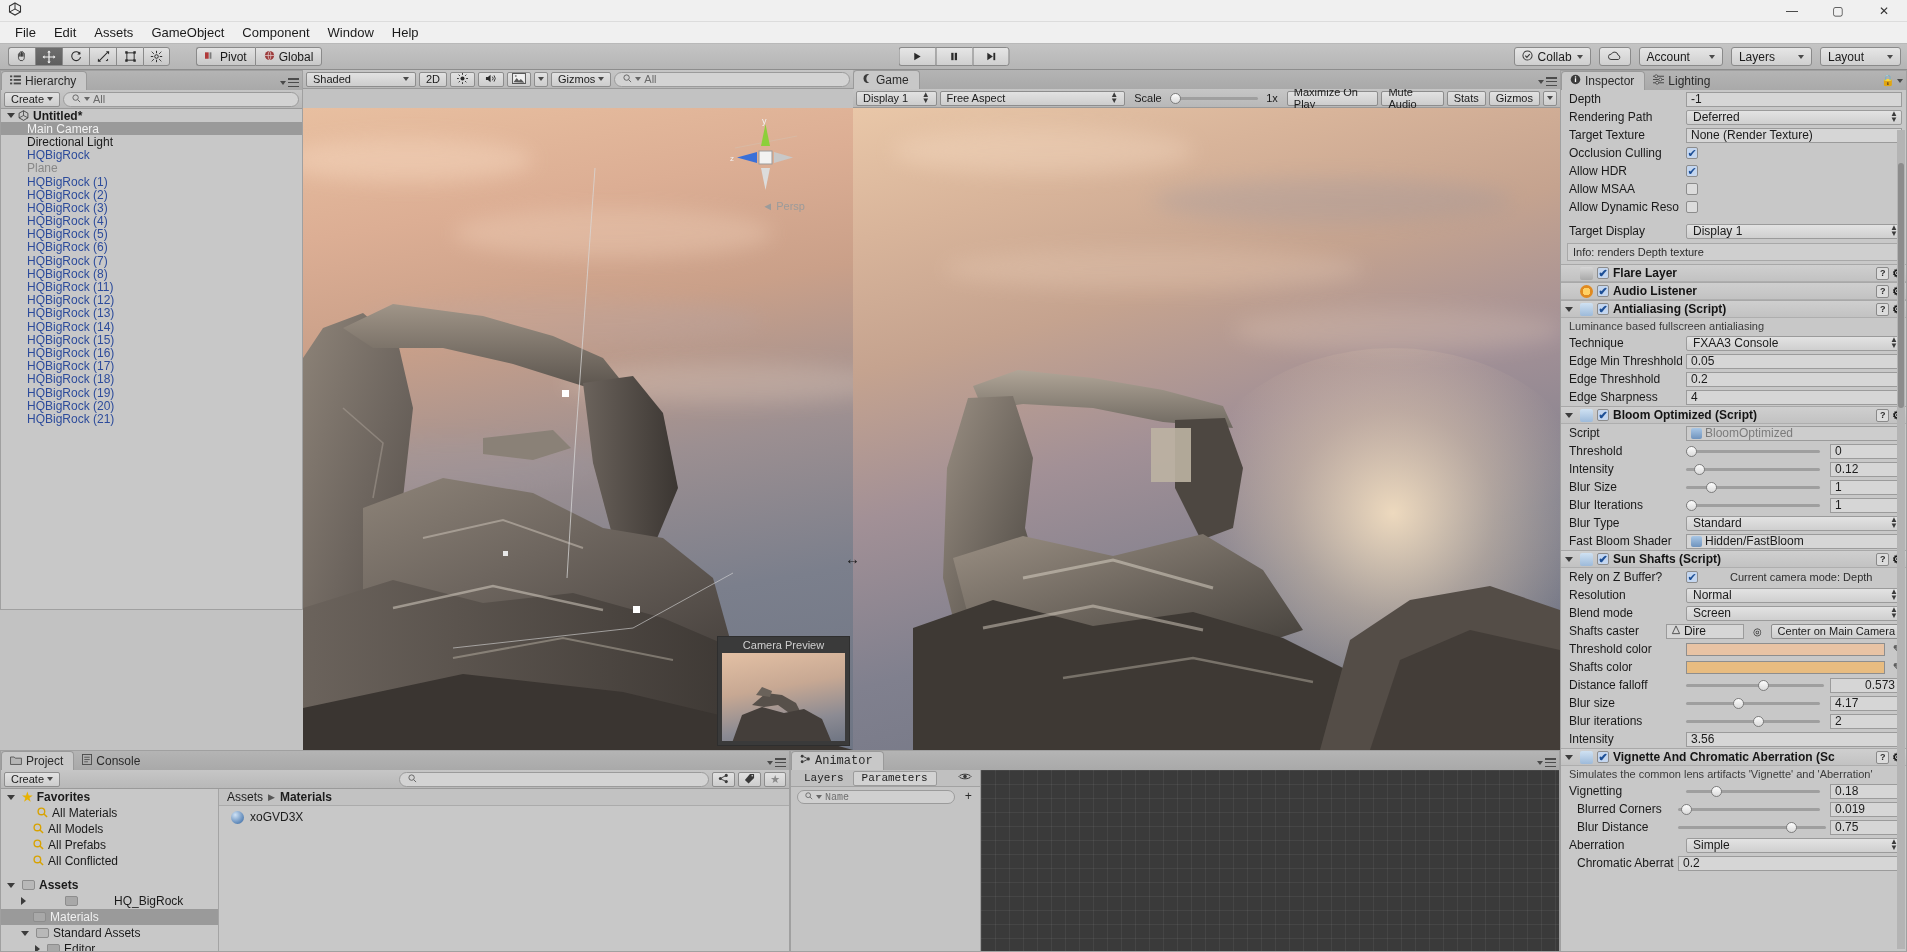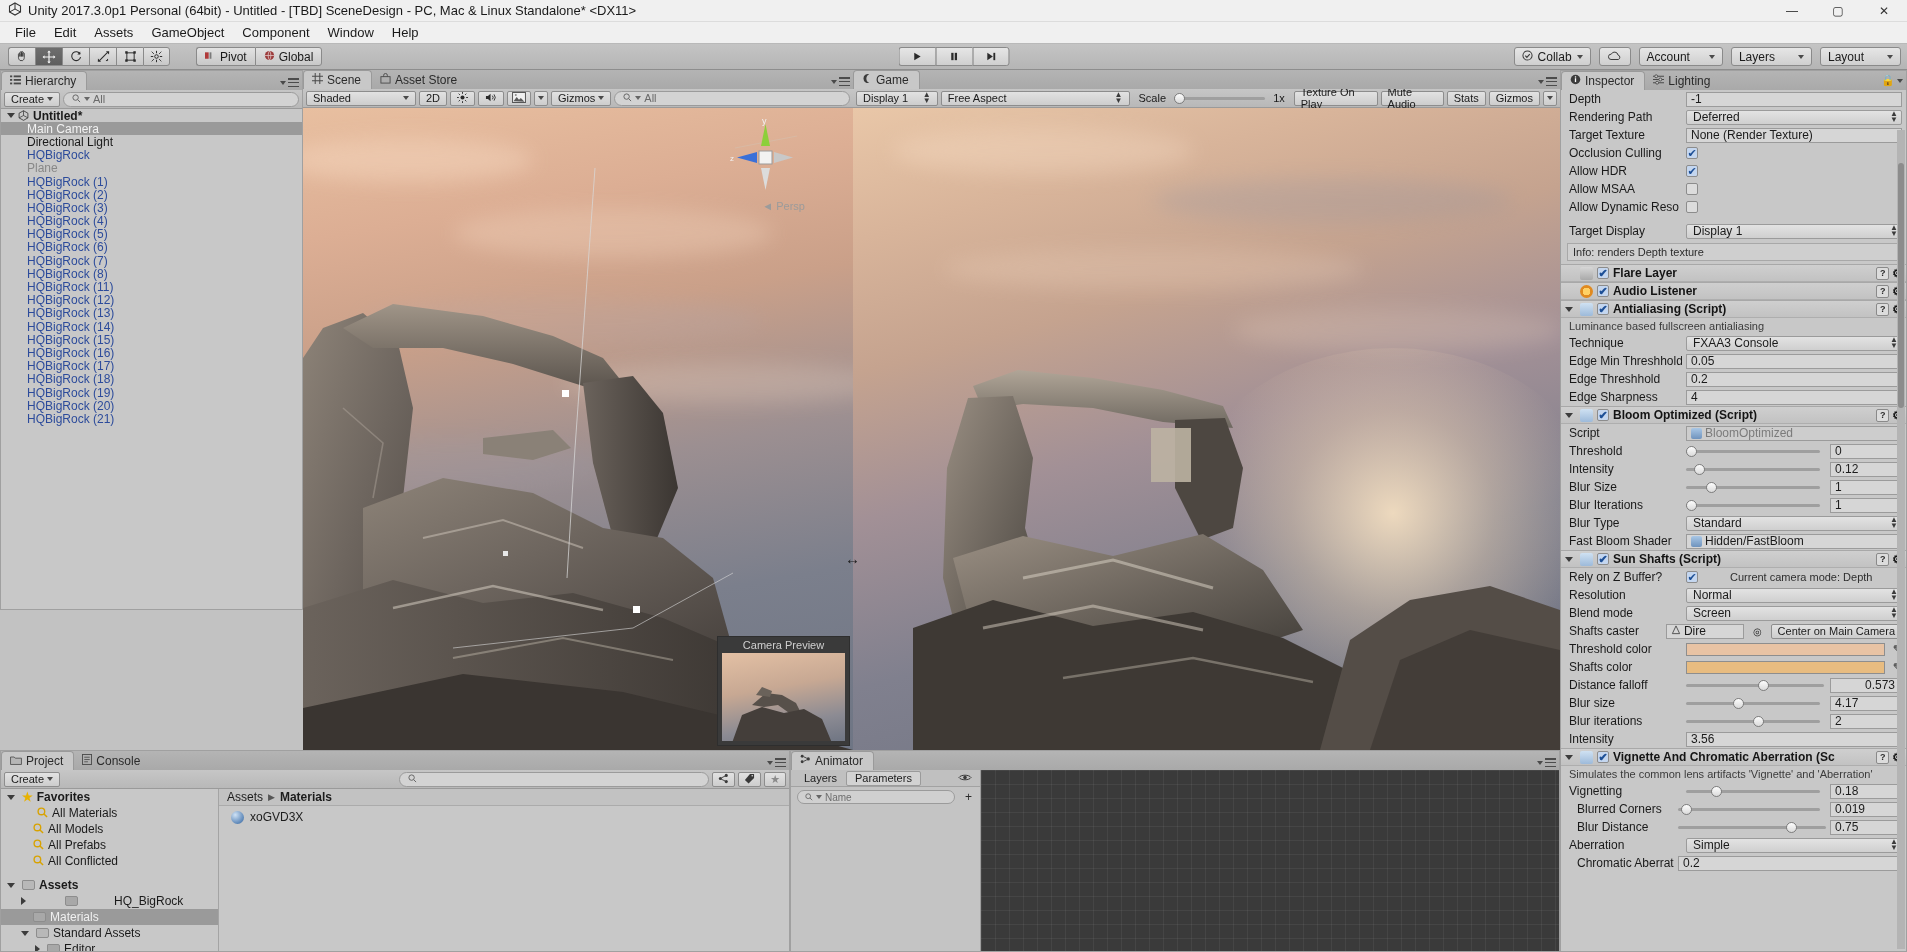--- a/index.html
+++ b/index.html
@@ -208,21 +208,21 @@
   .star{ color:#e8b200; font-size:12px; }
   .magn{ color:#d8a200; font-size:11px; }
   .folder{ width:13px;height:10px;border-radius:1px 2px 2px 2px;background:#a8a8a8;
            border:1px solid #8d8d8d; display:inline-block; flex:none; }
   .folder.open{ background:#b8b8b8; }
   .asset-item{ display:flex; align-items:center; gap:6px; padding:4px 0 0 12px; font-size:12px; }
   .mat-sphere{ width:13px;height:13px;border-radius:50%;
                background:radial-gradient(circle at 33% 30%,#cfe2f5,#5d87b8 70%,#3f6391); }
 
   
-  #animator{ left:790px; top:750px; width:770px; height:202px; }
+  #animator{ left:790px; top:750px; width:770px; height:202px;font-family:Liberation Mono, monospace; }
   .anim-body{ position:absolute; left:0; right:0; top:19px; bottom:0; display:flex; }
   .anim-left{ width:190px; background:#c4c4c4; border-right:1px solid #9e9e9e; }
   .anim-subtabs{ height:17px; display:flex; align-items:center; gap:0; background:#c0c0c0;
                  border-bottom:1px solid #a2a2a2; padding-left:4px; }
   .anim-tab{ height:15px; padding:0 8px; font-size:11px; display:flex; align-items:center;
              border:1px solid transparent; }
   .anim-tab.sel{ background:#d2d2d2; border:1px solid #9b9b9b; border-radius:2px; }
   .anim-grid{ flex:1; background:#3a3a3a;
     background-image:linear-gradient(rgba(255,255,255,.055) 1px,transparent 1px),
                      linear-gradient(90deg,rgba(255,255,255,.055) 1px,transparent 1px);
@@ -241,21 +241,20 @@
 
 <div class="app">
 
   <div class="titlebar">
     <span class="title-ico">
       <svg width="14" height="14" viewBox="0 0 14 14">
           <path d="M7 1 L12.5 4 L12.5 10 L7 13 L1.5 10 L1.5 4 Z" fill="none" stroke="#333" stroke-width="1.1"></path>
           <path d="M7 1 L7 7 L1.5 10 M7 7 L12.5 10" fill="none" stroke="#333" stroke-width="1"></path>
         </svg>
     </span>
-    <span class="title-text">Unity 2017.3.0p1 Personal (64bit) - Untitled - [TBD] SceneDesign - PC, Mac &amp; Linux Standalone* &lt;DX11&gt;</span>
     <div class="win-btns">
       <div class="win-btn">—</div>
       <div class="win-btn">▢</div>
       <div class="win-btn close">✕</div>
     </div>
   </div>
 
   <div class="menubar">
     <div class="menu-item">File</div>
     <div class="menu-item">Edit</div>
@@ -526,47 +525,20 @@
           </div>
           <div class="hrow prefab">
             <span class="indent"></span>
             <span>HQBigRock (21)</span>
           </div>
         </div>
     </div>
   </div>
 
   <div class="panel" id="sceneview">
-    <div class="tabrow">
-      <div class="tab sel">
-        <span>
-          <svg width="11" height="11" viewBox="0 0 12 12">
-              <path d="M3.5 0v12M8.5 0v12M0 3.5h12M0 8.5h12" stroke="#4a4a4a" stroke-width="1.1"></path>
-            </svg>
-        </span>
-        <span>Scene</span>
-      </div>
-      <div class="tab">
-        <span>
-          <svg width="11" height="11" viewBox="0 0 12 12">
-              <rect x="1" y="4" width="10" height="7" fill="none" stroke="#4a4a4a" stroke-width="1"></rect>
-              <path d="M4 4V2.5a2 2 0 0 1 4 0V4" fill="none" stroke="#4a4a4a" stroke-width="1"></path>
-            </svg>
-        </span>
-        <span>Asset Store</span>
-      </div>
-      <div class="tabmenu">
-        <span class="caret"></span>
-        <span class="hamburger">
-            <i></i>
-            <i></i>
-            <i></i>
-          </span>
-      </div>
-    </div>
     <div class="subbar">
       <div class="minibtn" style="width:110px;justify-content:space-between">
         <span>Shaded</span>
         <span class="caret"></span>
       </div>
       <div class="minibtn">
         <span>2D</span>
       </div>
       <div class="minibtn">
         <span>
@@ -727,21 +699,21 @@
       </div>
       <div class="minibtn" style="width:176px;border:none;background:transparent;gap:6px">
         <span>Scale</span>
         <span class="slider" style="margin:0 2px">
           <span class="track"></span>
             <span class="knob" style="left:0"></span>
         </span>
         <span>1x</span>
       </div>
       <div class="minibtn">
-        <span>Texture On Play</span>
+        <span>Maximize On Play</span>
       </div>
       <div class="minibtn">
         <span>Mute Audio</span>
       </div>
       <div class="minibtn">
         <span>Stats</span>
       </div>
       <div class="minibtn">
         <span>Gizmos</span>
       </div>

